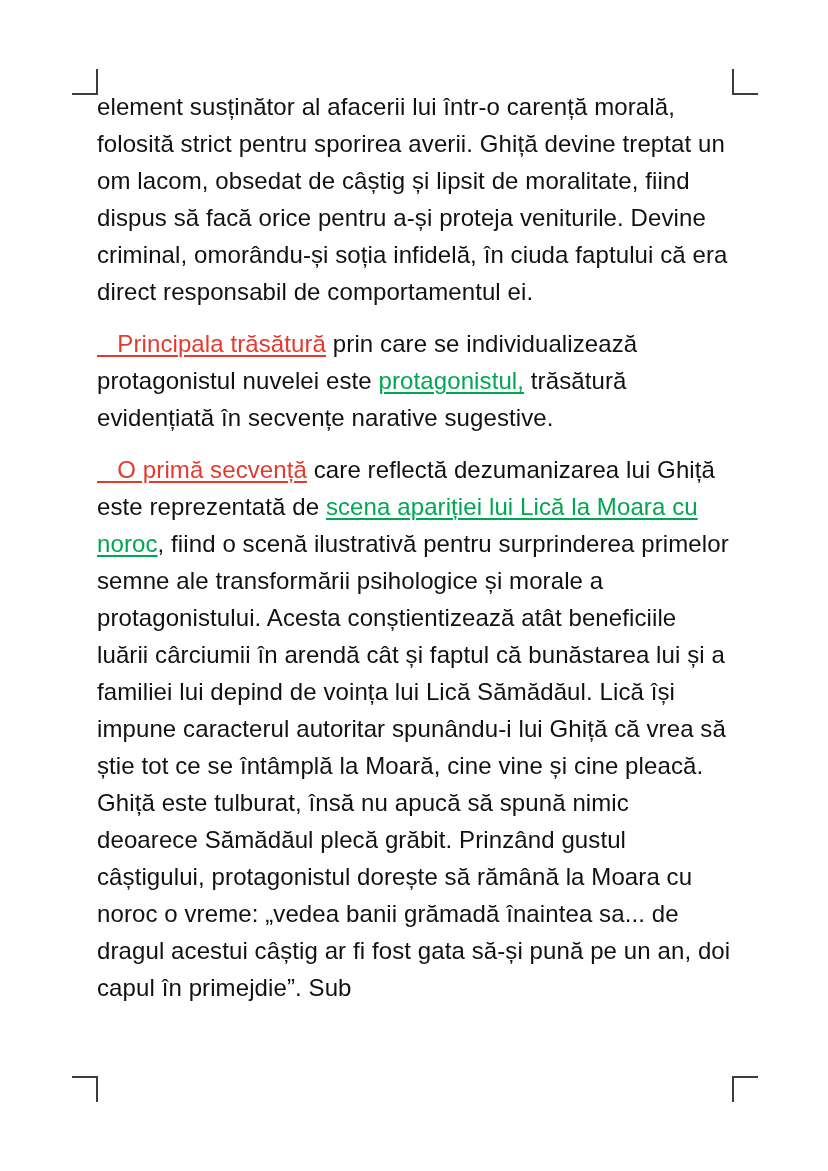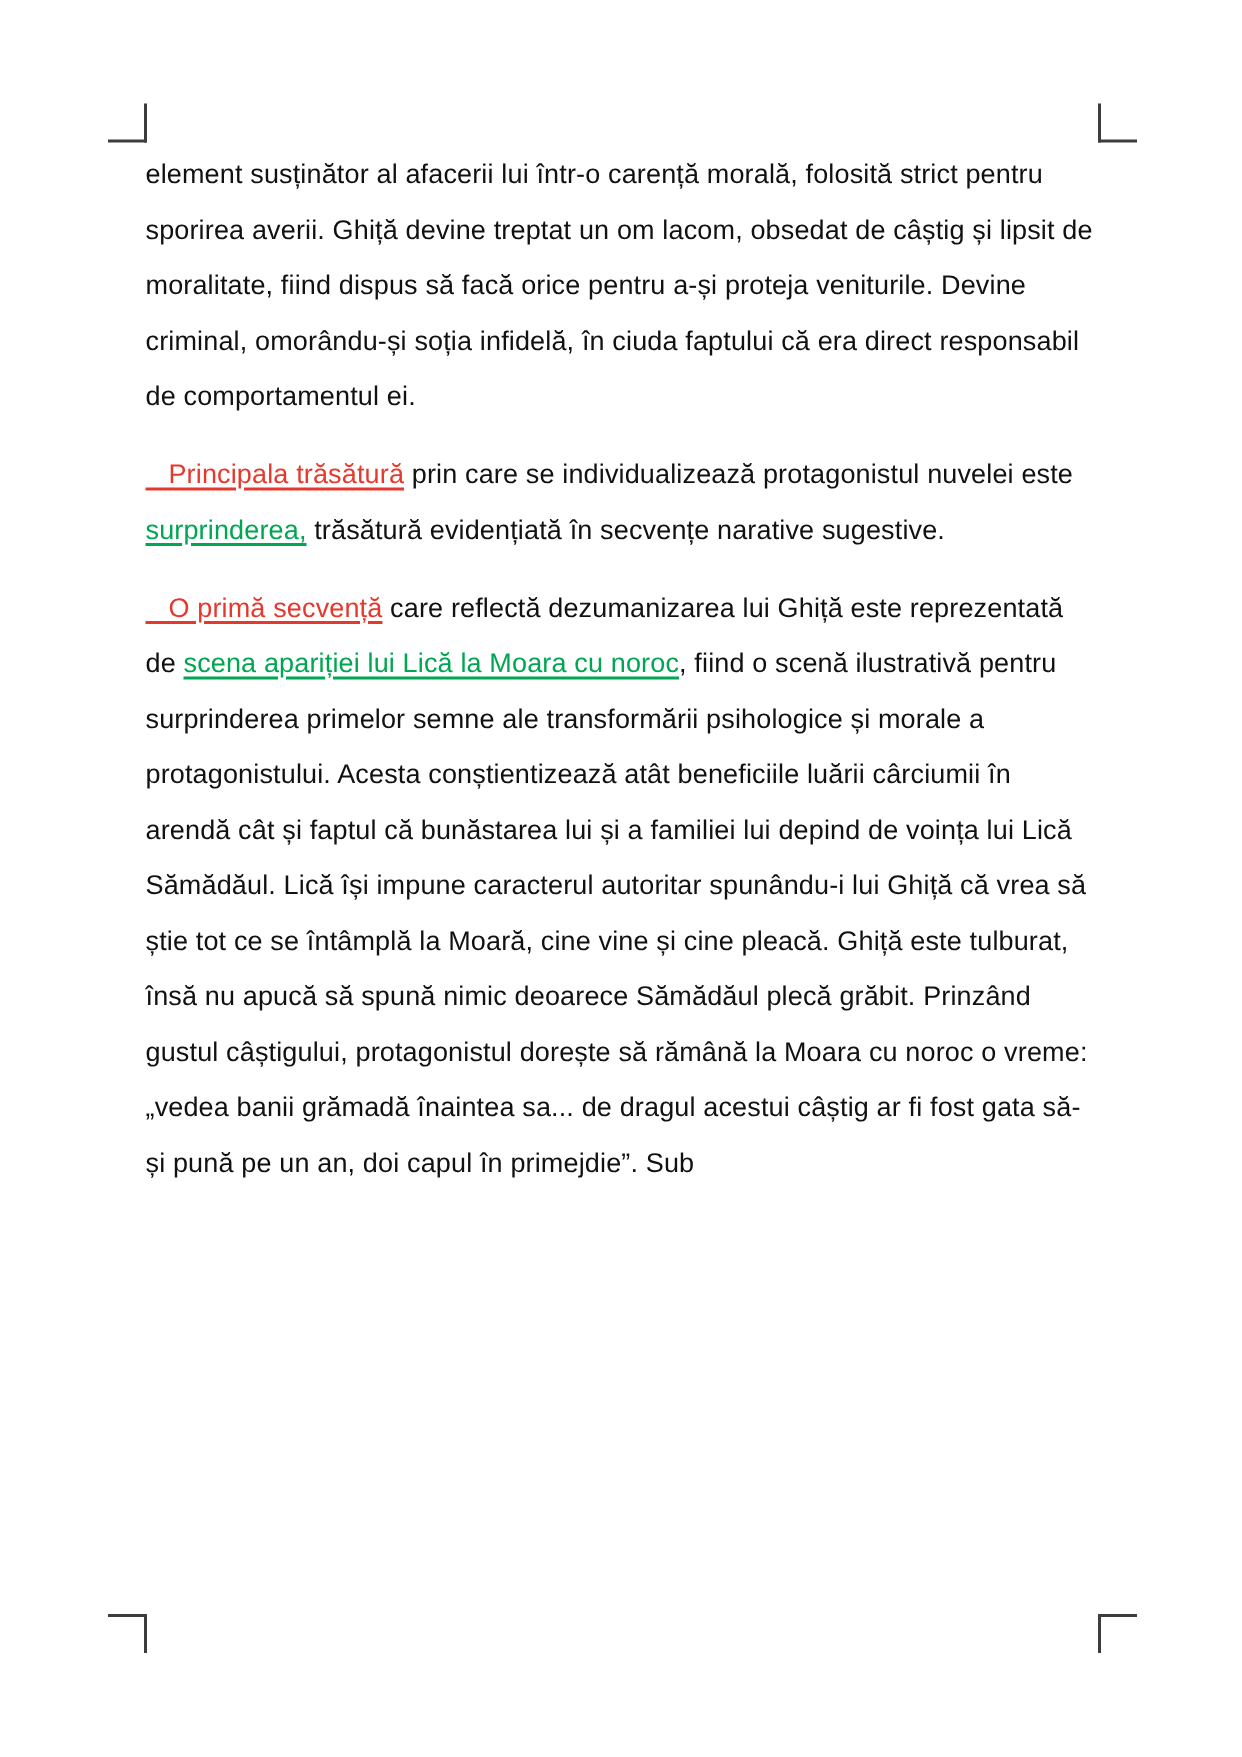--- a/index.html
+++ b/index.html
@@ -26,23 +26,23 @@
   }
   .mark-tl{left:72px;top:69px;border-right:2px solid var(--mark);border-bottom:2px solid var(--mark);}
   .mark-tr{left:732px;top:69px;border-left:2px solid var(--mark);border-bottom:2px solid var(--mark);}
   .mark-bl{left:72px;top:1076px;border-right:2px solid var(--mark);border-top:2px solid var(--mark);}
   .mark-br{left:732px;top:1076px;border-left:2px solid var(--mark);border-top:2px solid var(--mark);}
 
   
   .doc-body{
     position:absolute;
     left:97px;
-    top:98px;
+    top:88px;
     width:634px;
-    font-size:18px;
+    font-size:24px;
     line-height:37px;
     letter-spacing:0.1px;
   }
   .para{
     margin:0 0 15px 0;
     text-align:left;
   }
   .run-normal{color:var(--ink);}
   .run-red{
     color:var(--red);
@@ -63,15 +63,15 @@
 </head>
 <body>
 
 <div class="mark mark-tl"></div>
 <div class="mark mark-tr"></div>
 <div class="mark mark-bl"></div>
 <div class="mark mark-br"></div>
 
 <div class="doc-body">
     <p class="para"><span class="run run-normal">element susținător al afacerii lui într-o carență morală, folosită strict pentru sporirea averii. Ghiță devine treptat un om lacom, obsedat de câștig și lipsit de moralitate, fiind dispus să facă orice pentru a-și proteja veniturile. Devine criminal, omorându-și soția infidelă, în ciuda faptului că era direct responsabil de comportamentul ei.</span></p>
-    <p class="para"><span class="run run-red">&nbsp;&nbsp;&nbsp;Principala trăsătură</span><span class="run run-normal"> prin care se individualizează protagonistul nuvelei este </span><span class="run run-green">surprinderea,</span><span class="run run-normal"> trăsătură evidențiată în secvențe narative sugestive.</span></p>
+    <p class="para"><span class="run run-red">&nbsp;&nbsp;&nbsp;Principala trăsătură</span><span class="run run-normal"> prin care se individualizează protagonistul nuvelei este </span><span class="run run-green">protagonistul,</span><span class="run run-normal"> trăsătură evidențiată în secvențe narative sugestive.</span></p>
     <p class="para"><span class="run run-red">&nbsp;&nbsp;&nbsp;O primă secvență</span><span class="run run-normal"> care reflectă dezumanizarea lui Ghiță este reprezentată de </span><span class="run run-green">scena apariției lui Lică la Moara cu noroc</span><span class="run run-normal">, fiind o scenă ilustrativă pentru surprinderea primelor semne ale transformării psihologice și morale a protagonistului. Acesta conștientizează atât beneficiile luării cârciumii în arendă cât și faptul că bunăstarea lui și a familiei lui depind de voința lui Lică Sămădăul. Lică își impune caracterul autoritar spunându-i lui Ghiță că vrea să știe tot ce se întâmplă la Moară, cine vine și cine pleacă. Ghiță este tulburat, însă nu apucă să spună nimic deoarece Sămădăul plecă grăbit. Prinzând gustul câștigului, protagonistul dorește să rămână la Moara cu noroc o vreme: „vedea banii grămadă înaintea sa... de dragul acestui câștig ar fi fost gata să-și pună pe un an, doi capul în primejdie”. Sub</span></p>
   </div>
 
 </body></html>

